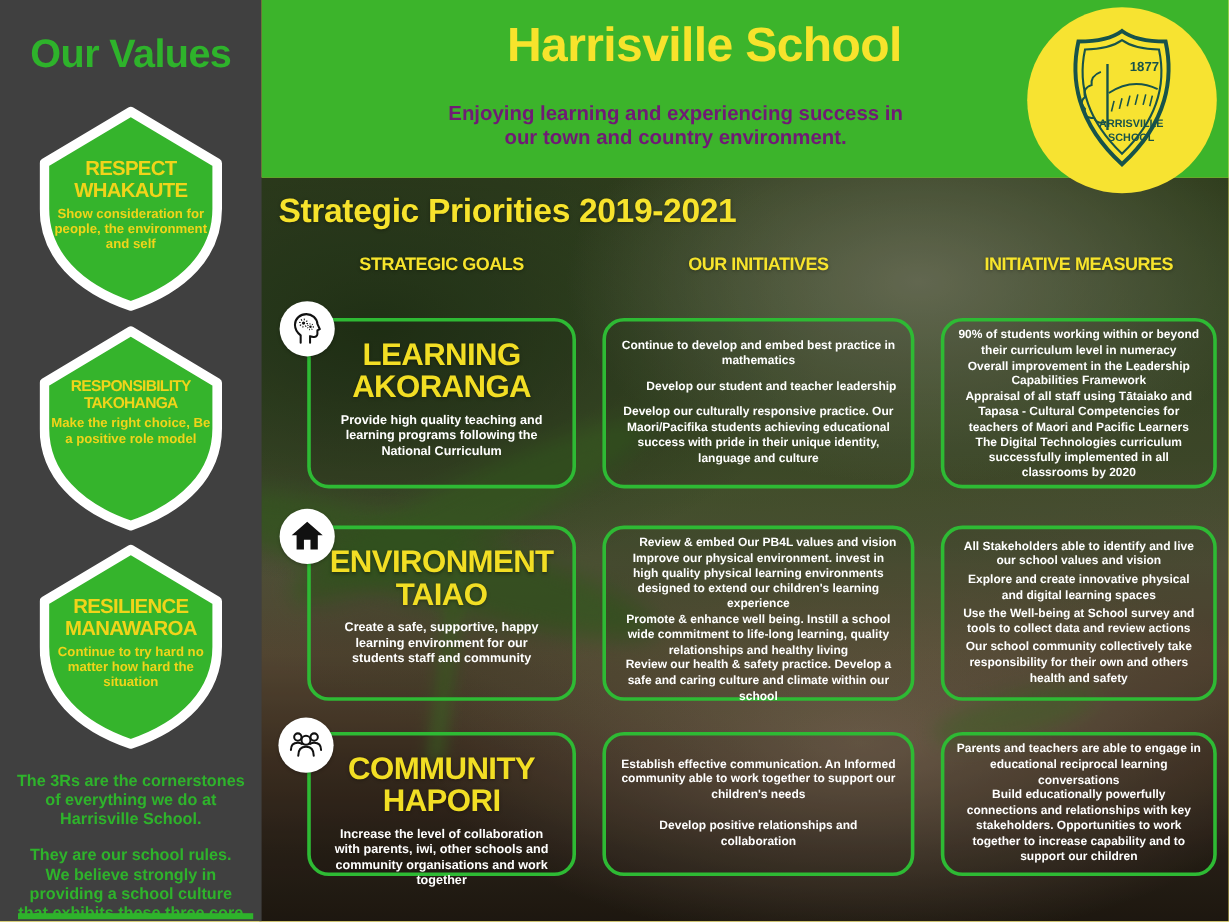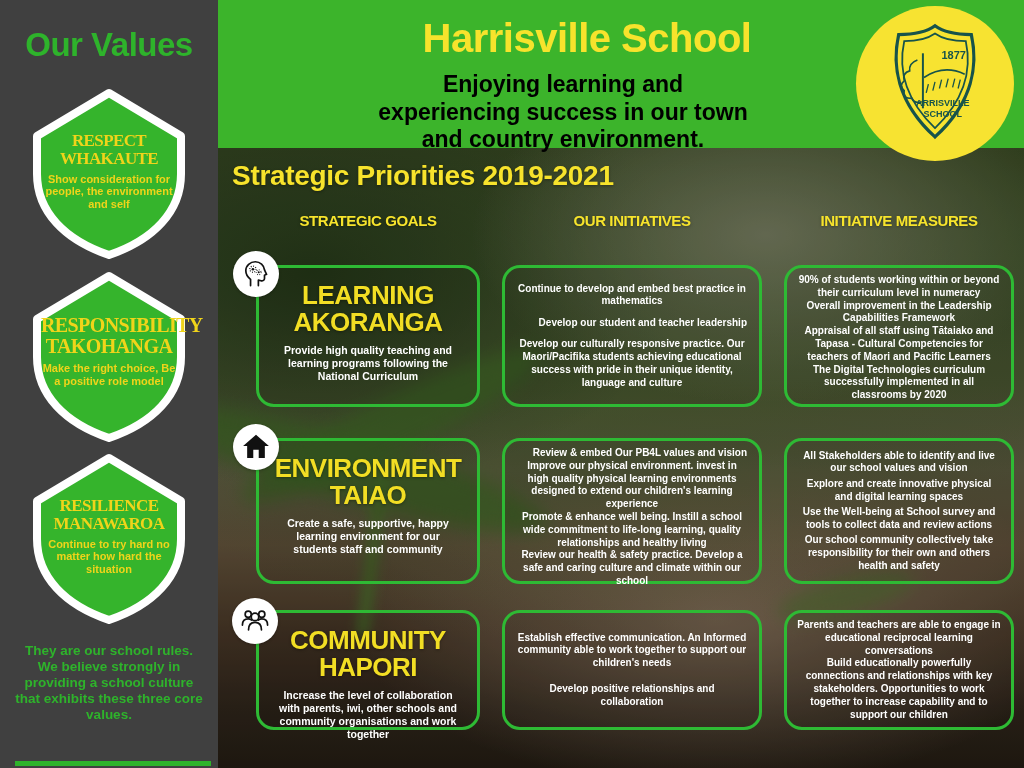--- a/index.html
+++ b/index.html
@@ -7,33 +7,33 @@
   body { font-family:"Liberation Sans", sans-serif; }
   .poster { position:relative; width:1024px; height:768px; overflow:hidden; background:#F7E331; }
 
   
   .sidebar { position:absolute; left:0; top:0; width:218px; height:768px; background:#404040; z-index:6; }
   .sidebar-title { position:absolute; left:10px; top:26px; width:198px; text-align:center;
     font-size:33px; font-weight:bold; color:#2EB32B; letter-spacing:-0.5px; }
   .shield { position:absolute; left:33px; width:152px; height:172px; }
   .shield svg { position:absolute; left:0; top:0; width:100%; height:100%; }
   .shield-text { position:absolute; left:8px; right:8px; top:44px; text-align:center; color:#F0D41A; }
-  .shield-name { font-size:17px; font-weight:bold; line-height:1.05; letter-spacing:-0.6px;font-family:Liberation Serif, serif; }
+  .shield-name { font-size:17px; font-weight:bold; line-height:1.05; letter-spacing:-0.6px; }
   .shield-desc { margin-top:5px; font-size:11px; font-weight:bold; line-height:1.15; }
-  .shield-2 .shield-name { font-size:20px;text-align:center; }
+  .shield-2 .shield-name { font-size:13px;text-align:center; }
   .sidebar-footer { position:absolute; left:14px; top:643px; width:190px; text-align:center;
     color:#2EB32B; font-size:13.5px; font-weight:bold; line-height:1.18; }
   .sidebar-footer p + p { margin-top:14px; }
   .sidebar-strip { position:absolute; left:15px; top:761px; width:196px; height:5px; background:#2EB32B; }
 
   
   .header { position:absolute; left:218px; top:0; width:806px; height:148px; background:#3CB42B; z-index:2; }
   .header-inner { position:absolute; left:0; top:16px; width:690px; text-align:center; }
   .school-name { font-size:40px; font-weight:bold; color:#F7E32C; letter-spacing:-0.5px;padding-left:48px; }
-  .tagline { margin:10px auto 0; width:380px; font-size:23px; font-weight:bold; color:#000000; line-height:1.2; }
+  .tagline { margin:24px auto 0; width:380px; font-size:17px; font-weight:bold; color:#701a75; line-height:1.2; }
 
   
   .logo-circle { position:absolute; left:856px; top:6px; width:158px; height:155px; border-radius:50%;
     background:#F7E331; z-index:7; }
   .logo-circle svg { position:absolute; left:24px; top:14px; width:110px; height:126px; }
 
   
   .content { position:absolute; left:216px; top:148px; width:808px; height:620px; z-index:1;
     background:
       radial-gradient(420px 240px at 68% 14%, rgba(125,128,103,0.85), rgba(125,128,103,0) 70%),
@@ -122,20 +122,21 @@
       <div class="shield-text">
         <div class="shield-name">
           <div>RESILIENCE</div>
           <div>MANAWAROA</div>
         </div>
         <div class="shield-desc">Continue to try hard no matter how hard the situation</div>
       </div>
     </div>
 
     <div class="sidebar-footer">
+      <p>The 3Rs are the cornerstones of everything we do at Harrisville School.</p>
       <p>They are our school rules. We believe strongly in providing a school culture that exhibits these three core values.</p>
     </div>
     <div class="sidebar-strip"></div>
   </aside>
 
   <header class="header">
     <div class="header-inner">
       <div class="school-name">Harrisville School</div>
       <div class="tagline">Enjoying learning and experiencing success in our town and country environment.</div>
     </div>

